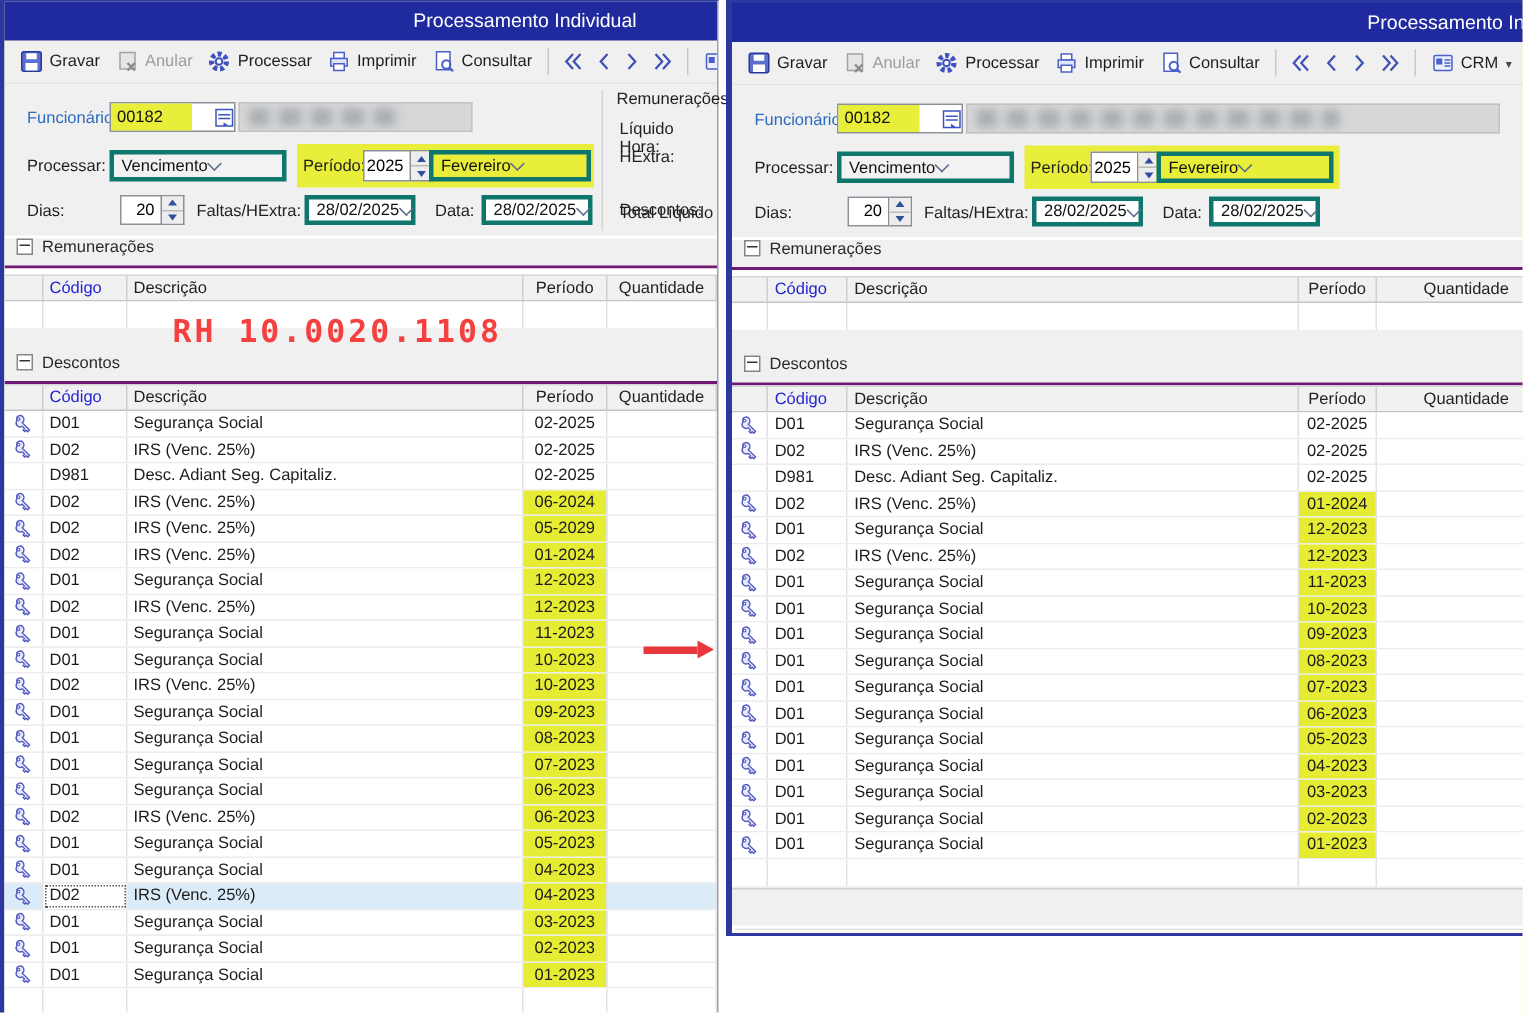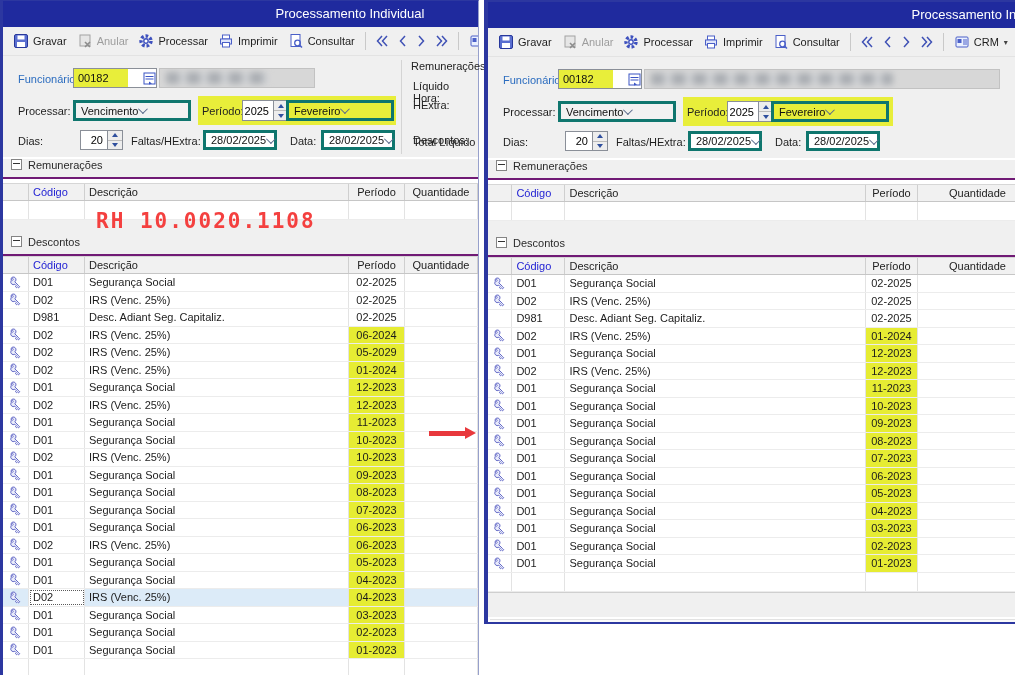--- a/index.html
+++ b/index.html
@@ -539,21 +539,21 @@
       </div>
     <div class="emptyrow" style="height:24px">
       <div class="cell c-icon"></div>
         <div class="cell c-cod"></div>
         <div class="cell c-desc"></div>
         <div class="cell c-per"></div>
         <div class="cell c-qty"></div>
     </div>
   </div>
 
-  <div class="annot" style="left:93px;top:208px">RH 10.0020.1108</div>
+  <div class="annot" style="left:112px;top:208px">RH 10.0020.1108</div>
 </div>
 
 <div class="window wR">
   <div class="titlebar">
     <div class="title">Processamento Individual</div>
   </div>
 
   <div class="toolbar">
     <span class="tbtn">
       <span class="icon16">

